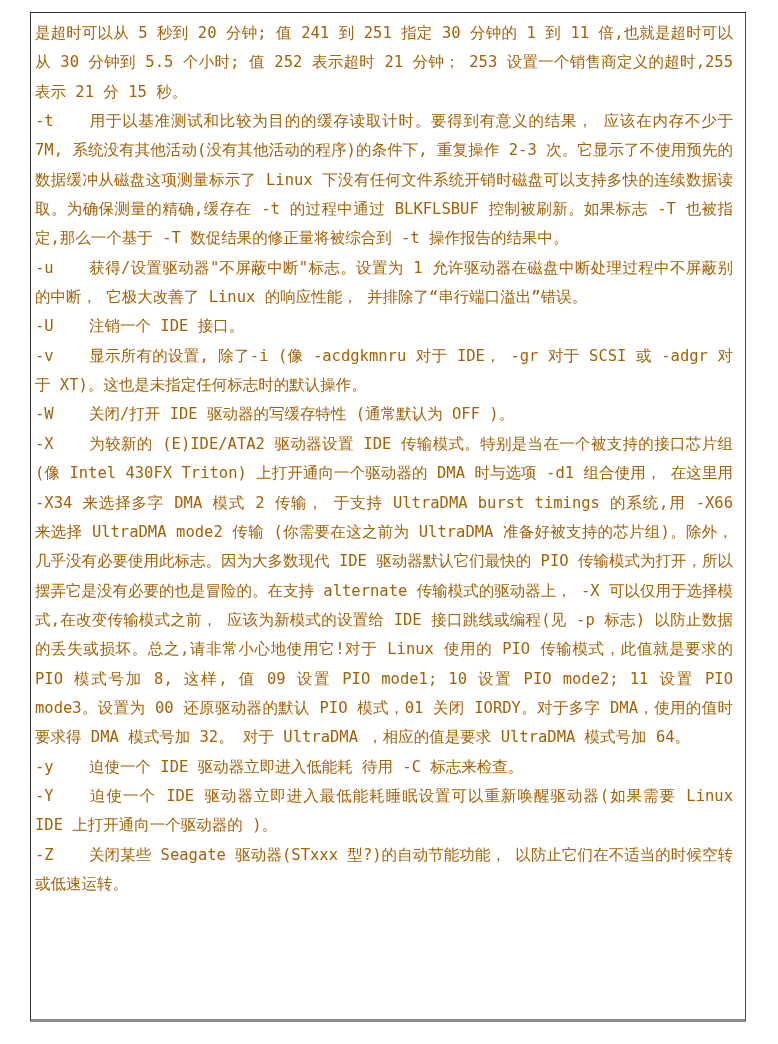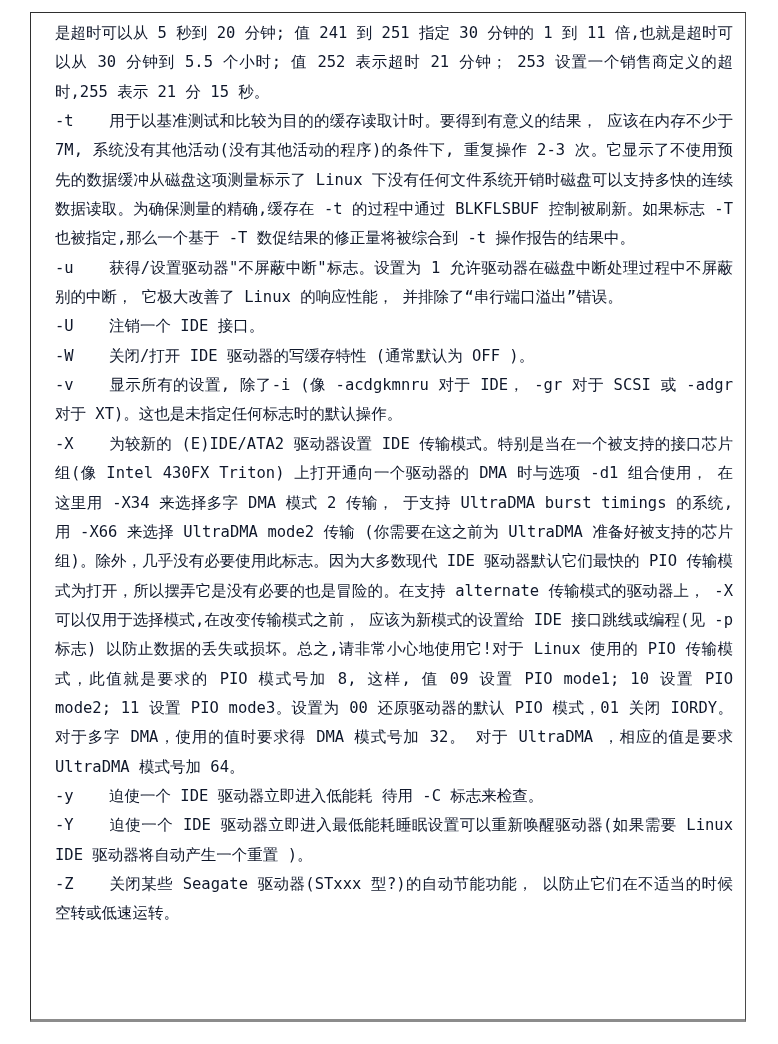--- a/index.html
+++ b/index.html
@@ -14,24 +14,24 @@
   .page {
     position: absolute;
     left: 30px;
     top: 12px;
     width: 716px;
     height: 1010px;
     box-sizing: border-box;
     border: 1px solid #2f2f2f;
     border-bottom: 3px solid #8c8c8c;
     border-right: 1px solid #4a4a4a;
-    padding: 6px 12px 0 24px;
+    padding: 6px 12px 0 4px;
     overflow: hidden;
     background: #ffffff;
-    color: #0f172a;
+    color: #a16207;
     font-family: "DejaVu Sans Mono", "DejaVu Serif", serif;
     font-size: 15.5px;
     line-height: 29.35px;
     text-align: justify;
   }
   .page p {
     margin: 0;
     padding: 0;
   }
   .flag {
@@ -54,36 +54,36 @@
 
   <p class="entry">
     <span class="flag">-u</span><span>获得/设置驱动器"不屏蔽中断"标志。设置为 1 允许驱动器在磁盘中断处理过程中不屏蔽别的中断， 它极大改善了 Linux 的响应性能， 并排除了“串行端口溢出”错误。</span>
   </p>
 
   <p class="entry">
     <span class="flag">-U</span><span>注销一个 IDE 接口。</span>
   </p>
 
   <p class="entry">
-    <span class="flag">-W</span><span>关闭/打开 IDE 驱动器的写缓存特性 (通常默认为 OFF )。</span>
+    <span class="flag">-v</span><span>显示所有的设置, 除了-i (像 -acdgkmnru 对于 IDE， -gr 对于 SCSI 或 -adgr 对于 XT)。这也是未指定任何标志时的默认操作。</span>
   </p>
 
   <p class="entry">
-    <span class="flag">-v</span><span>显示所有的设置, 除了-i (像 -acdgkmnru 对于 IDE， -gr 对于 SCSI 或 -adgr 对于 XT)。这也是未指定任何标志时的默认操作。</span>
+    <span class="flag">-W</span><span>关闭/打开 IDE 驱动器的写缓存特性 (通常默认为 OFF )。</span>
   </p>
 
   <p class="entry">
     <span class="flag">-X</span><span>为较新的 (E)IDE/ATA2 驱动器设置 IDE 传输模式。特别是当在一个被支持的接口芯片组(像 Intel 430FX Triton) 上打开通向一个驱动器的 DMA 时与选项 -d1 组合使用， 在这里用 -X34 来选择多字 DMA 模式 2 传输， 于支持 UltraDMA burst timings 的系统,用 -X66 来选择 UltraDMA mode2 传输 (你需要在这之前为 UltraDMA 准备好被支持的芯片组)。除外，几乎没有必要使用此标志。因为大多数现代 IDE 驱动器默认它们最快的 PIO 传输模式为打开，所以摆弄它是没有必要的也是冒险的。在支持 alternate 传输模式的驱动器上， -X 可以仅用于选择模式,在改变传输模式之前， 应该为新模式的设置给 IDE 接口跳线或编程(见 -p 标志) 以防止数据的丢失或损坏。总之,请非常小心地使用它!对于 Linux 使用的 PIO 传输模式，此值就是要求的 PIO 模式号加 8, 这样, 值 09 设置 PIO mode1; 10 设置 PIO mode2; 11 设置 PIO mode3。设置为 00 还原驱动器的默认 PIO 模式，01 关闭 IORDY。对于多字 DMA，使用的值时要求得 DMA 模式号加 32。 对于 UltraDMA ，相应的值是要求 UltraDMA 模式号加 64。</span>
   </p>
 
   <p class="entry">
     <span class="flag">-y</span><span>迫使一个 IDE 驱动器立即进入低能耗 待用 -C 标志来检查。</span>
   </p>
 
   <p class="entry">
-    <span class="flag">-Y</span><span>迫使一个 IDE 驱动器立即进入最低能耗睡眠设置可以重新唤醒驱动器(如果需要 Linux IDE 驱动器将自动产生一个重置 )。</span>
+    <span class="flag">-Y</span><span>迫使一个 IDE 驱动器立即进入最低能耗睡眠设置可以重新唤醒驱动器(如果需要 Linux IDE 上打开通向一个驱动器的 )。</span>
   </p>
 
   <p class="entry">
     <span class="flag">-Z</span><span>关闭某些 Seagate 驱动器(STxxx 型?)的自动节能功能， 以防止它们在不适当的时候空转或低速运转。</span>
   </p>
 
 </div>
 
 </body></html>

